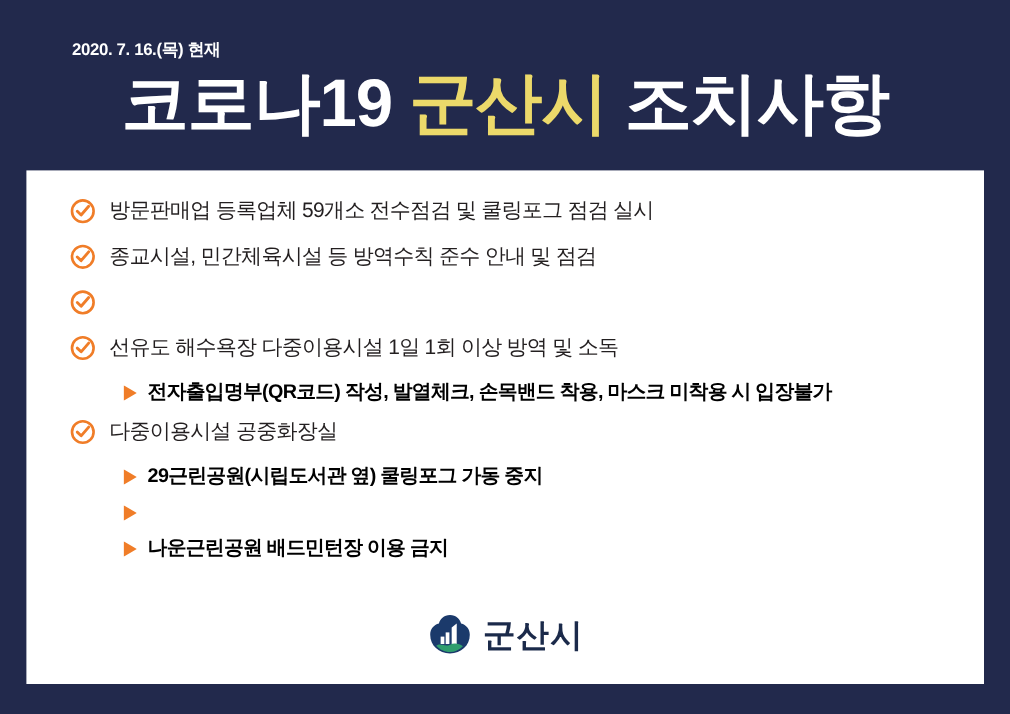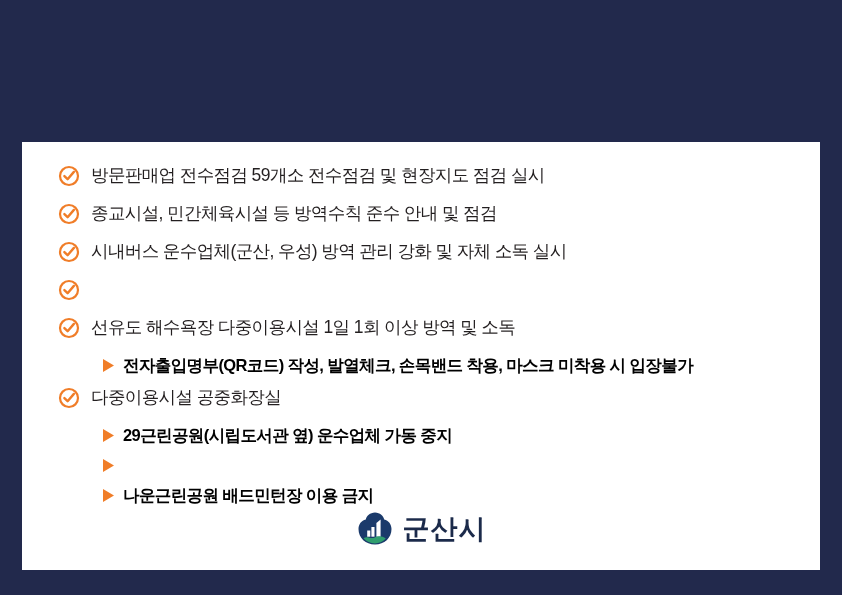--- a/index.html
+++ b/index.html
@@ -137,60 +137,55 @@
     font-weight:bold;
     letter-spacing:1px;
     white-space:nowrap;
   }
 </style>
 </head>
 <body>
 
 <div class="poster">
 
+  <div class="header">
+    <div class="date-line">2020. 7. 16.(목) 현재</div>
+    <div class="title">
+      <span class="w">코로나19</span><span class="w"> </span><span class="g">군산시</span><span class="w"> </span><span class="w">조치사항</span>
+    </div>
+  </div>
 
   <div class="card">
 
     <div class="list">
 
       <div class="group">
         <div class="item">
           <span class="check-icon">
             <svg viewBox="0 0 22 22" xmlns="http://www.w3.org/2000/svg">
               <circle cx="11" cy="11" r="9" fill="none" stroke="#f07d28" stroke-width="2.2"></circle>
               <path d="M6.4 11.1 L9.6 14.2 L15.9 6.9" fill="none" stroke="#f07d28" stroke-width="2.4" stroke-linecap="round" stroke-linejoin="round"></path>
             </svg>
           </span>
-          <span class="item-text">방문판매업 전수점검 59개소 전수점검 및 현장지도 점검 실시</span>
+          <span class="item-text">방문판매업 등록업체 59개소 전수점검 및 쿨링포그 점검 실시</span>
         </div>
       </div>
 
       <div class="group">
         <div class="item">
           <span class="check-icon">
             <svg viewBox="0 0 22 22" xmlns="http://www.w3.org/2000/svg">
               <circle cx="11" cy="11" r="9" fill="none" stroke="#f07d28" stroke-width="2.2"></circle>
               <path d="M6.4 11.1 L9.6 14.2 L15.9 6.9" fill="none" stroke="#f07d28" stroke-width="2.4" stroke-linecap="round" stroke-linejoin="round"></path>
             </svg>
           </span>
           <span class="item-text">종교시설, 민간체육시설 등 방역수칙 준수 안내 및 점검</span>
         </div>
       </div>
 
-      <div class="group">
-        <div class="item">
-          <span class="check-icon">
-            <svg viewBox="0 0 22 22" xmlns="http://www.w3.org/2000/svg">
-              <circle cx="11" cy="11" r="9" fill="none" stroke="#f07d28" stroke-width="2.2"></circle>
-              <path d="M6.4 11.1 L9.6 14.2 L15.9 6.9" fill="none" stroke="#f07d28" stroke-width="2.4" stroke-linecap="round" stroke-linejoin="round"></path>
-            </svg>
-          </span>
-          <span class="item-text">시내버스 운수업체(군산, 우성) 방역 관리 강화 및 자체 소독 실시</span>
-        </div>
-      </div>
 
       <div class="group">
         <div class="item">
           <span class="check-icon">
             <svg viewBox="0 0 22 22" xmlns="http://www.w3.org/2000/svg">
               <circle cx="11" cy="11" r="9" fill="none" stroke="#f07d28" stroke-width="2.2"></circle>
               <path d="M6.4 11.1 L9.6 14.2 L15.9 6.9" fill="none" stroke="#f07d28" stroke-width="2.4" stroke-linecap="round" stroke-linejoin="round"></path>
             </svg>
           </span>
         </div>
@@ -225,21 +220,21 @@
             </svg>
           </span>
           <span class="item-text">다중이용시설 공중화장실</span>
         </div>
         <div class="sub">
           <span class="tri-icon">
             <svg viewBox="0 0 11 13" xmlns="http://www.w3.org/2000/svg">
               <path d="M0 0 L11 6.5 L0 13 Z" fill="#f07d28"></path>
             </svg>
           </span>
-          <span class="sub-text">29근린공원(시립도서관 옆) 운수업체 가동 중지</span>
+          <span class="sub-text">29근린공원(시립도서관 옆) 쿨링포그 가동 중지</span>
         </div>
         <div class="sub">
           <span class="tri-icon">
             <svg viewBox="0 0 11 13" xmlns="http://www.w3.org/2000/svg">
               <path d="M0 0 L11 6.5 L0 13 Z" fill="#f07d28"></path>
             </svg>
           </span>
         </div>
         <div class="sub">
           <span class="tri-icon">

